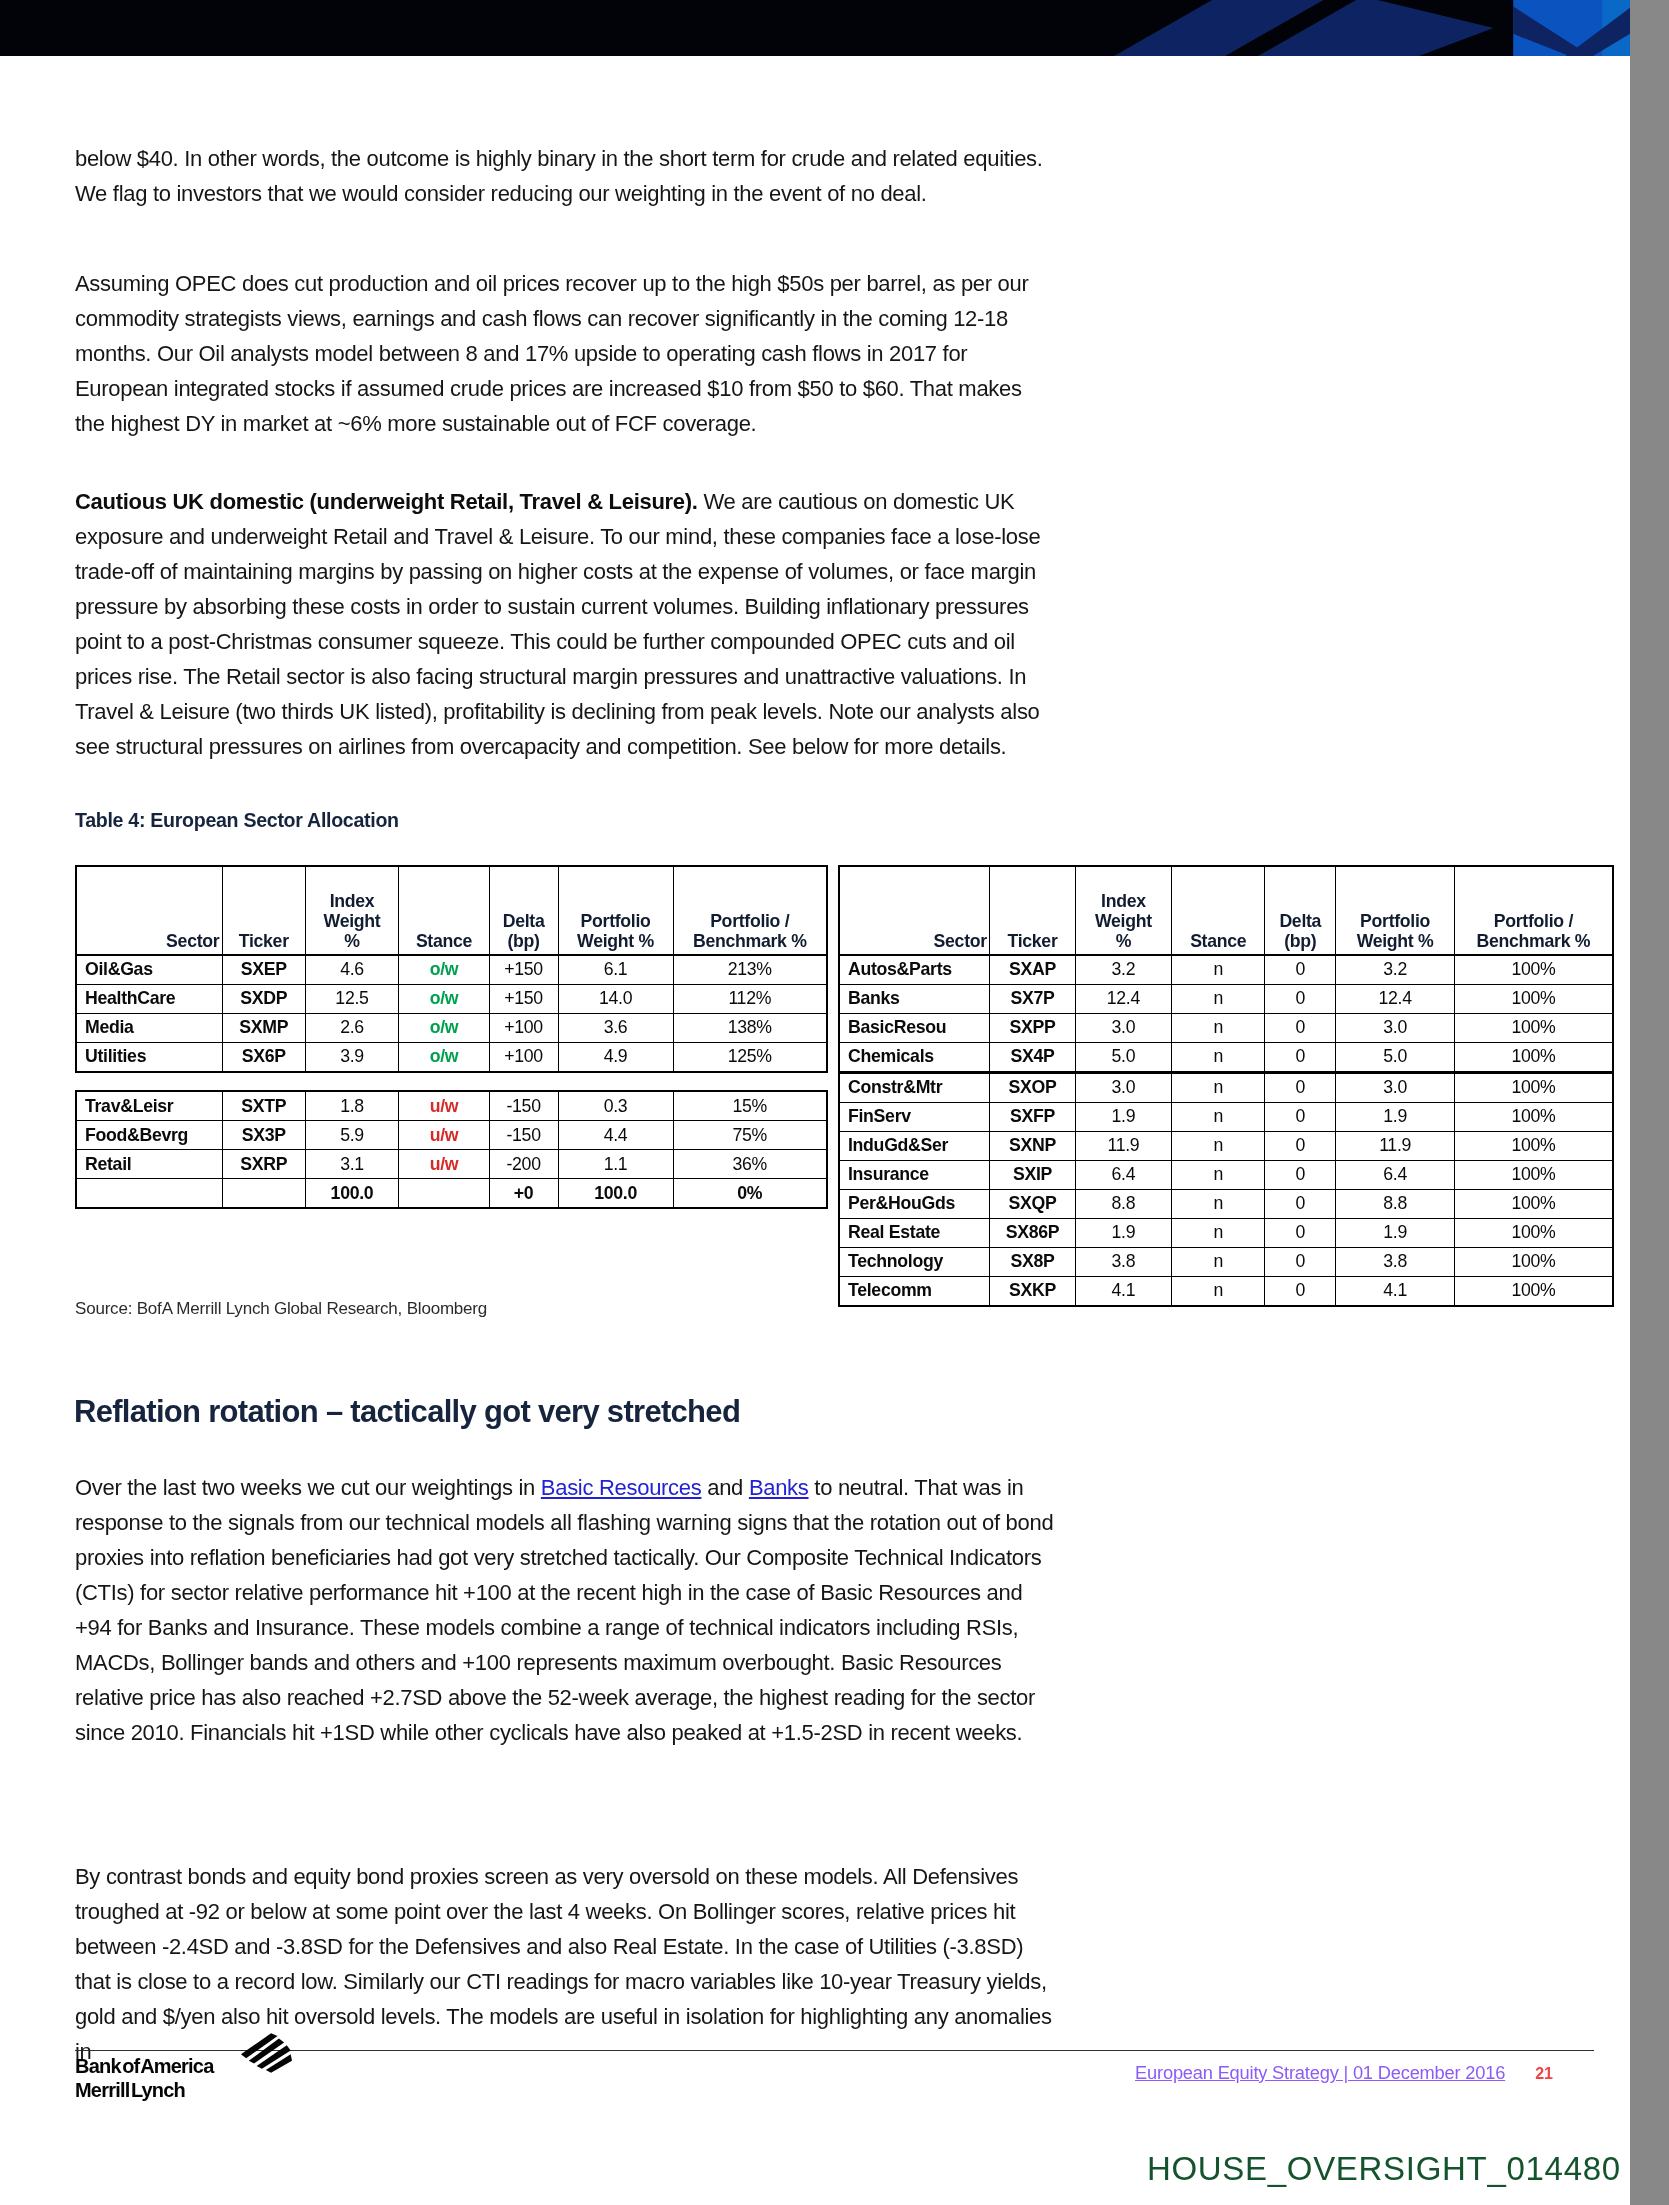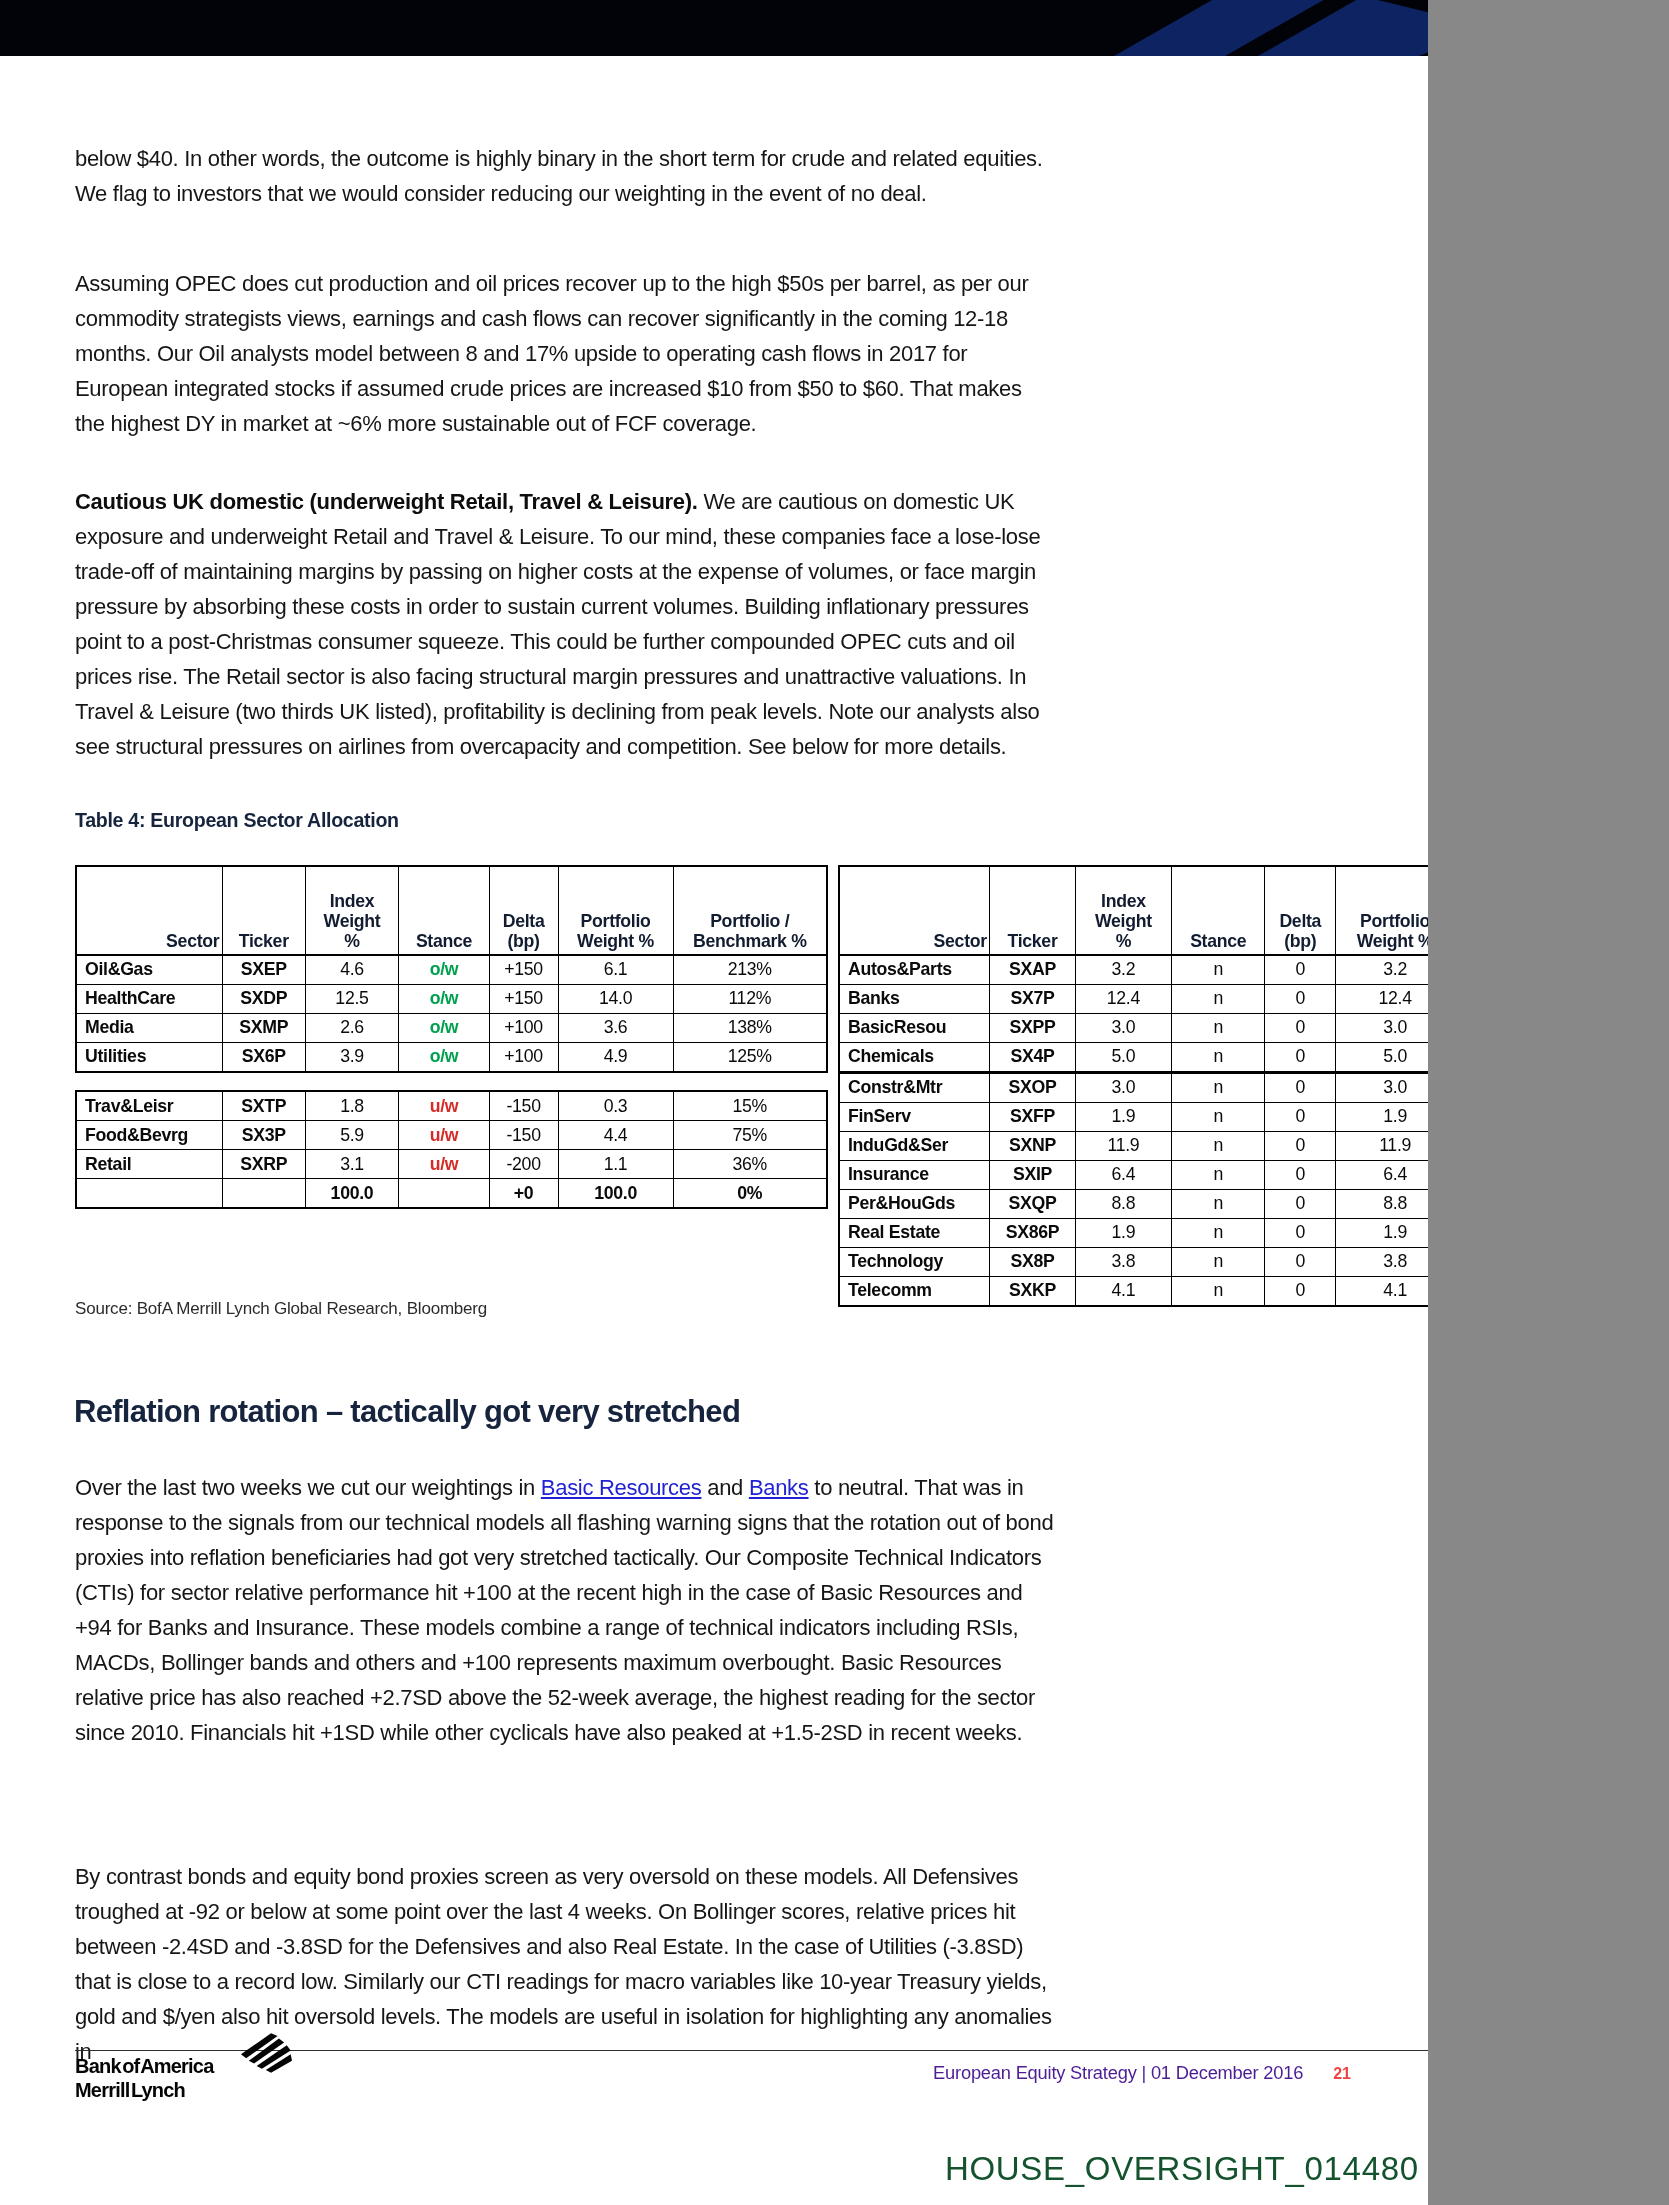--- a/index.html
+++ b/index.html
@@ -1,18 +1,18 @@
 <!DOCTYPE html>
 <html style="font-size:10.5px"><head>
 <meta charset="utf-8">
 <style>
   html,body{margin:0;padding:0;background:#888;}
   .page{
     position:relative;
-    width:1428px;height:2205px;
+    width:1630px;height:2205px;
     background:#ffffff;
     font-family:"Liberation Sans", sans-serif;
     overflow:hidden;
   }
   
   .banner{position:absolute;left:0;top:0;width:1669px;height:56px;}
   
   .para{
     position:absolute;left:75px;width:982px;
     font-size:22px;line-height:35px;color:#161616;
@@ -63,21 +63,21 @@
   .logo{
     position:absolute;left:75px;top:2054px;
     font-size:20px;font-weight:bold;color:#050505;
     line-height:24px;letter-spacing:-0.8px;word-spacing:-3.3px;
   }
   .logo-flag{position:absolute;left:237px;top:2032px;}
   .footer-right{
     position:absolute;right:77px;top:2062px;
     display:flex;align-items:baseline;gap:30px;
   }
-  .footer-doc{font-size:18.3px;color:#4c1d95;letter-spacing:-0.2px;}
+  .footer-doc{font-size:18.3px;color:#8b5cf6;letter-spacing:-0.2px;text-decoration:underline;}
   .footer-page{font-size:16px;font-weight:bold;color:#ef4444;}
   .bates{
     position:absolute;right:9.2px;top:2150px;
     font-size:33px;color:#14532d;letter-spacing:0.7px;
   }
 </style>
 </head>
 <body>
 
 <div class="page">

